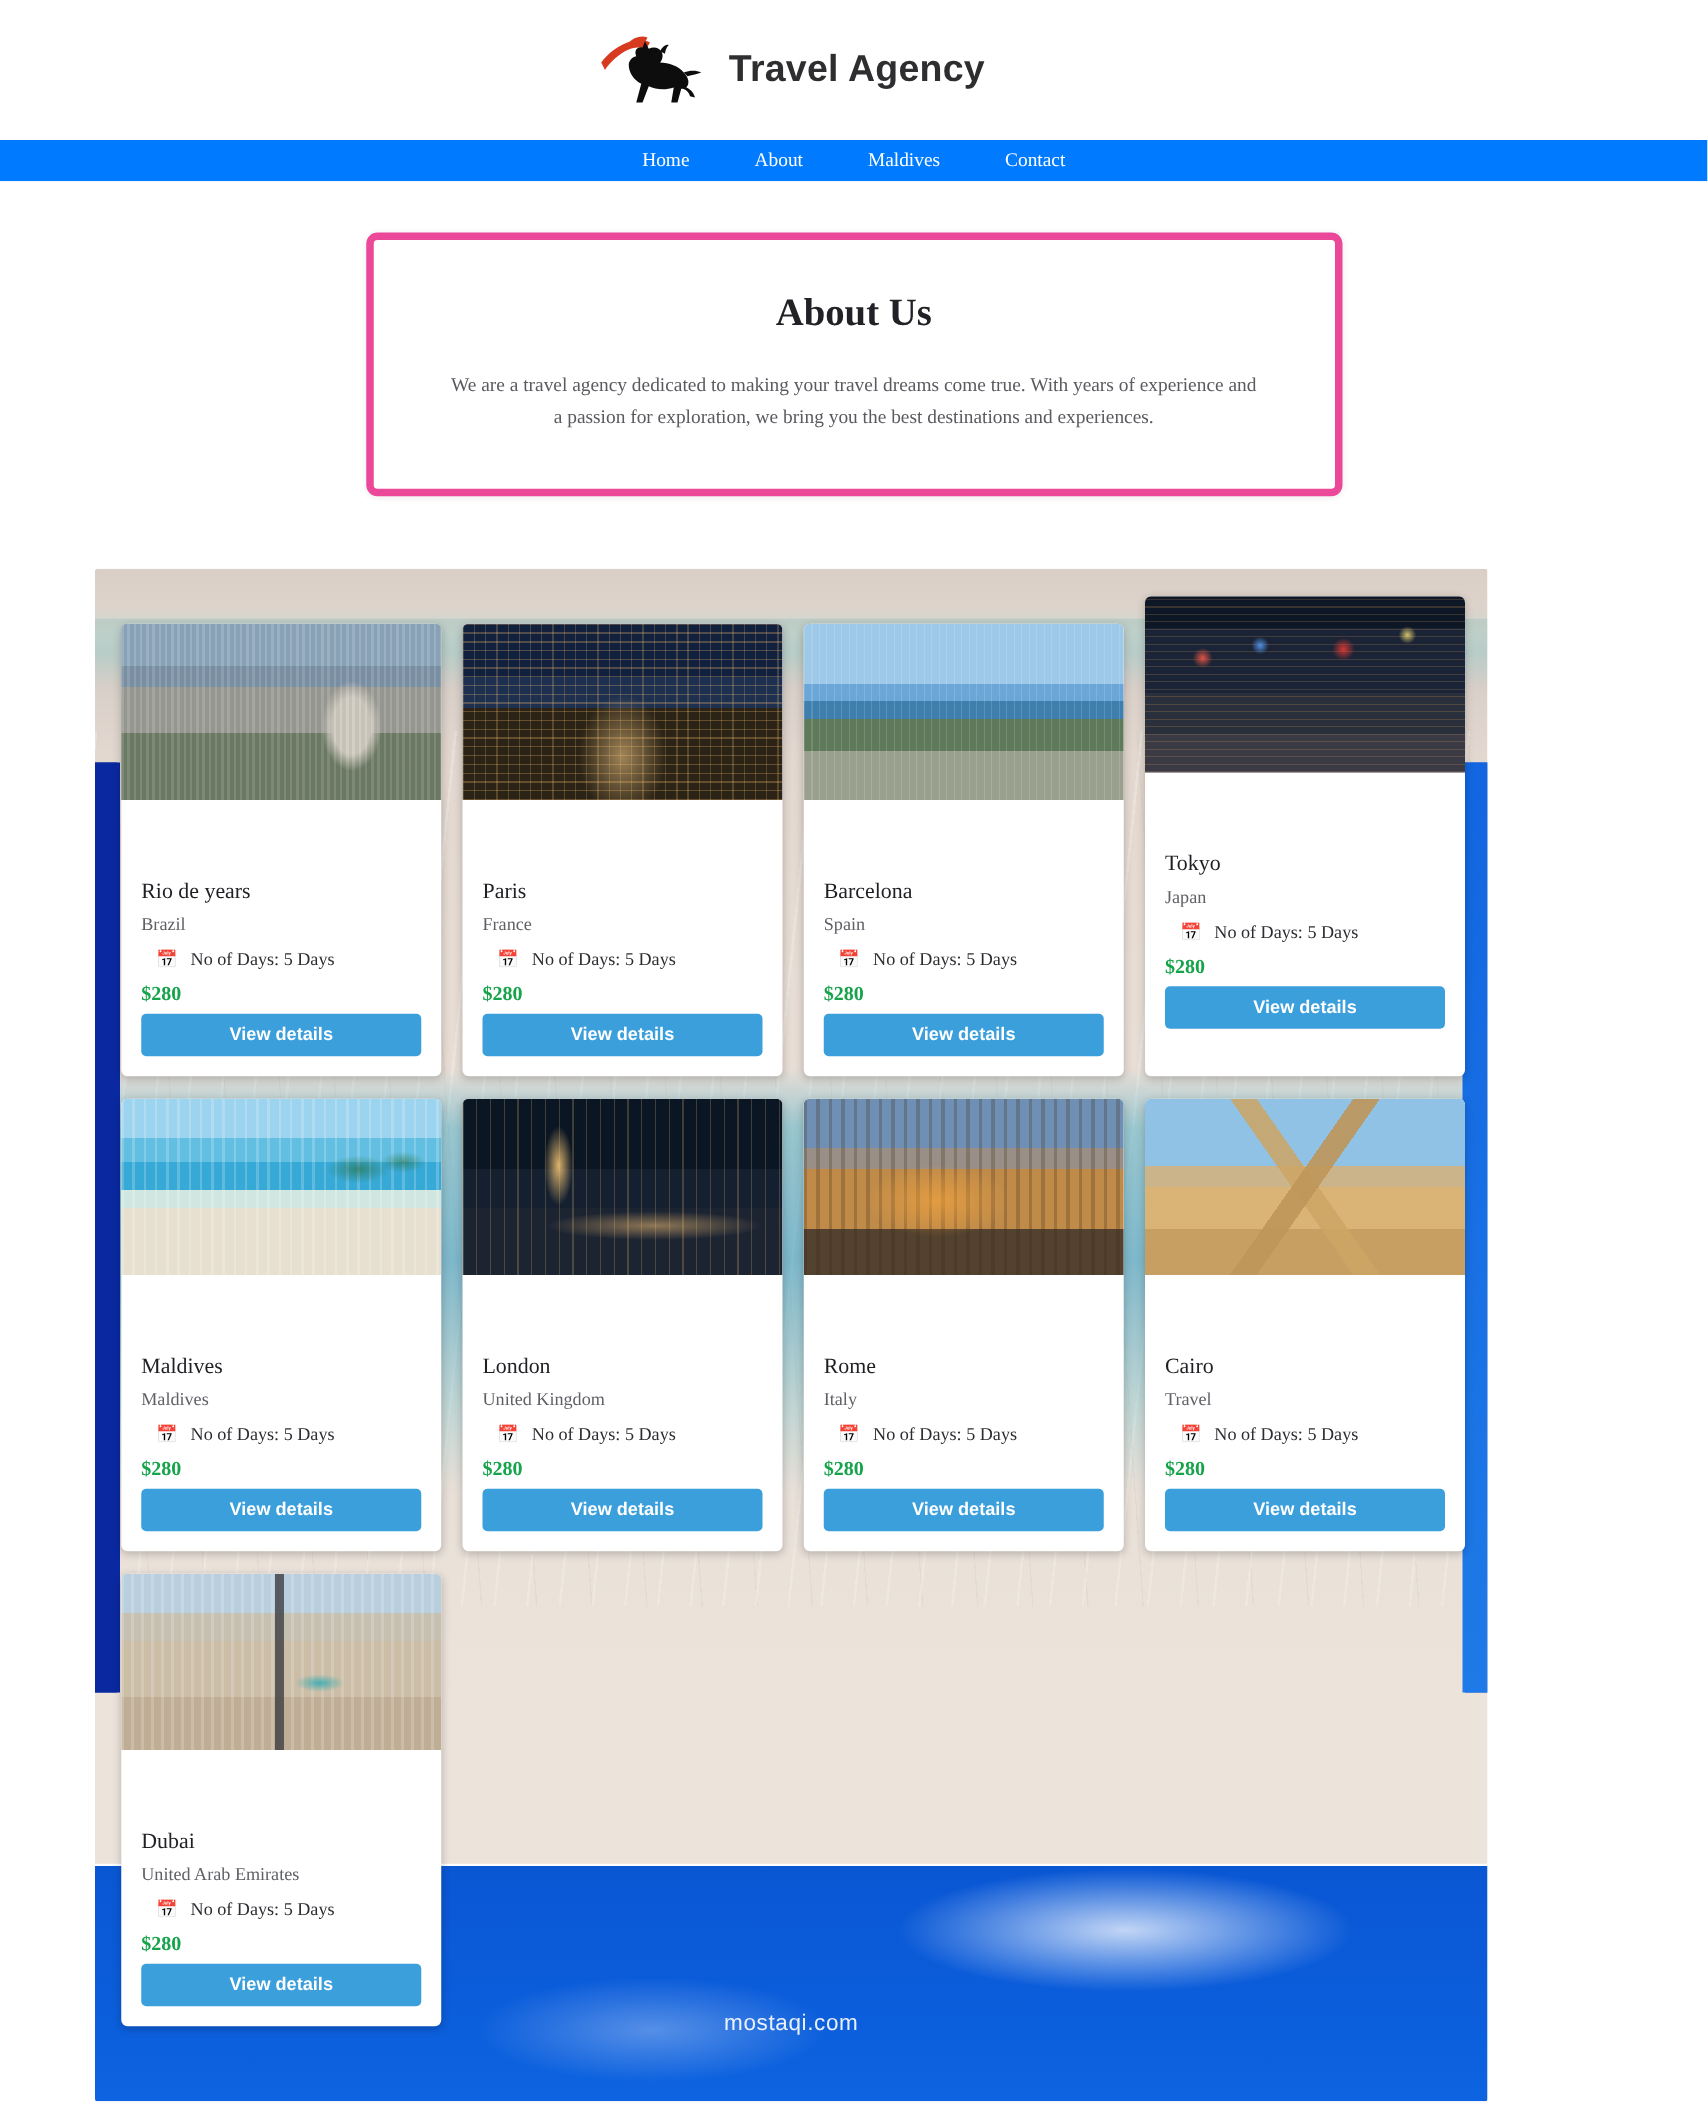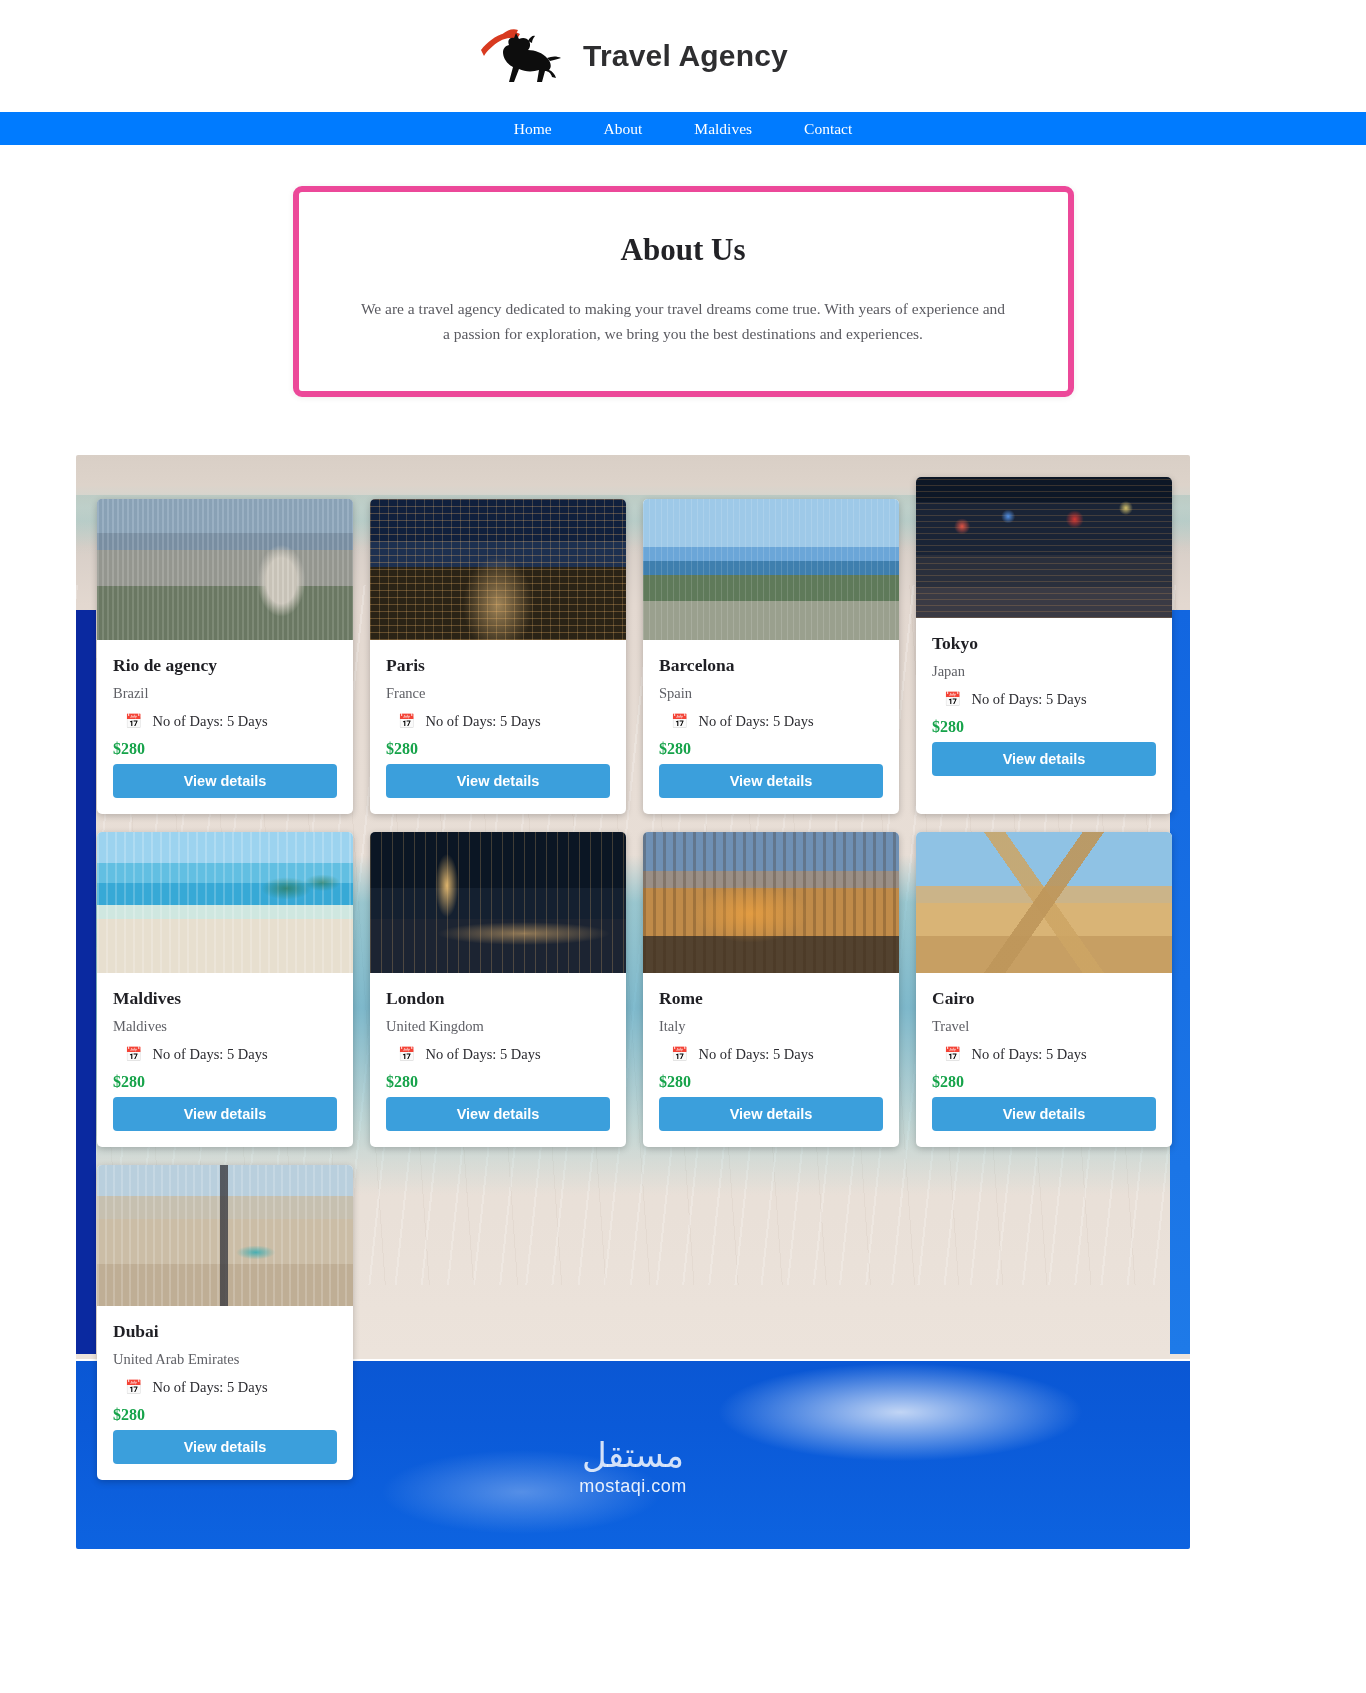--- a/index.html
+++ b/index.html
@@ -275,24 +275,25 @@
     content:""; position:absolute; inset:0;
     background:
       linear-gradient(90deg, rgba(0,0,0,0) 48%, rgba(60,60,65,.8) 48% 51%, rgba(0,0,0,0) 51%),
       radial-gradient(ellipse 28px 10px at 62% 62%, rgba(40,170,180,.8), rgba(0,0,0,0) 70%),
       repeating-linear-gradient(90deg, rgba(255,255,255,.18) 0 2px, rgba(0,0,0,0) 2px 8px);
   }
 
   .card-body { padding: 15px 16px 16px 16px; }
   .card-city {
     font-family: "Liberation Serif", serif;
-    font-weight: bold;
+    font-weight: normal;
     font-size: 17.5px;
     color: #1f1f24;
     margin-bottom: 9px;
+    margin-top: 47px;
   }
   .card-country {
     font-size: 14.5px;
     color: #5f6066;
     margin-bottom: 11px;
   }
   .card-days {
     display: flex;
     align-items: center;
     gap: 10px;
@@ -387,21 +388,21 @@
   <div class="bg-blueband-right"></div>
   <div class="bg-sky"></div>
 
   <div class="destinations-inner">
 
     <div class="cards-grid">
 
       <article class="dest-card">
         <div class="card-photo ph-rio"></div>
         <div class="card-body">
-          <div class="card-city">Rio de agency</div>
+          <div class="card-city">Rio de years</div>
           <div class="card-country">Brazil</div>
           <div class="card-days">
             <span class="cal-icon">📅</span>
             <span>No of Days: 5 Days</span>
           </div>
           <div class="card-price">$280</div>
           <button class="view-btn">View details</button>
         </div>
       </article>
 
@@ -514,16 +515,15 @@
           </div>
           <div class="card-price">$280</div>
           <button class="view-btn">View details</button>
         </div>
       </article>
 
     </div>
   </div>
 
   <div class="watermark">
-    <div class="wm-arabic">مستقل</div>
     <div class="wm-latin">mostaqi.com</div>
   </div>
 </section>
 
 </body></html>

